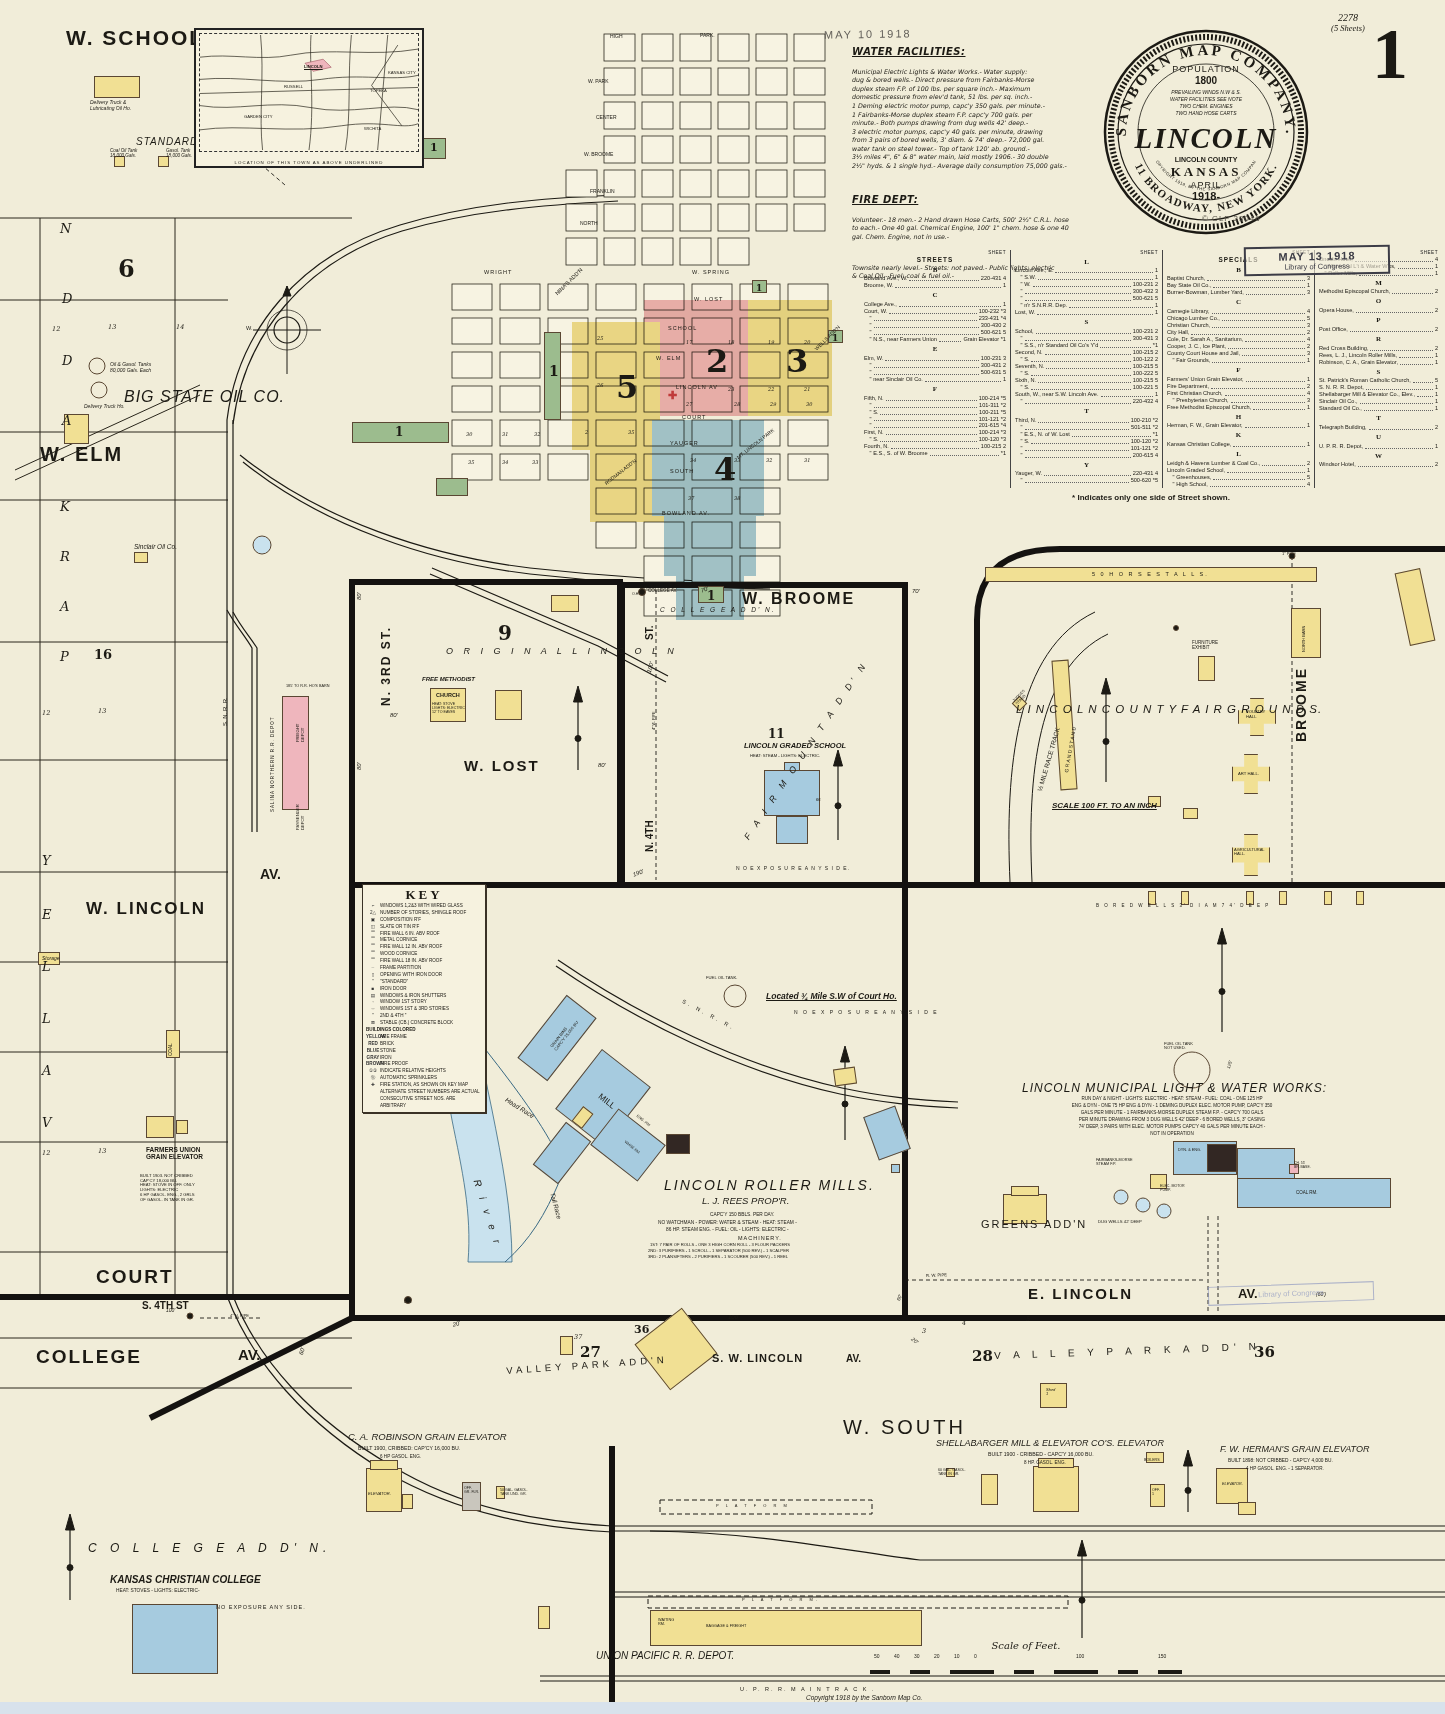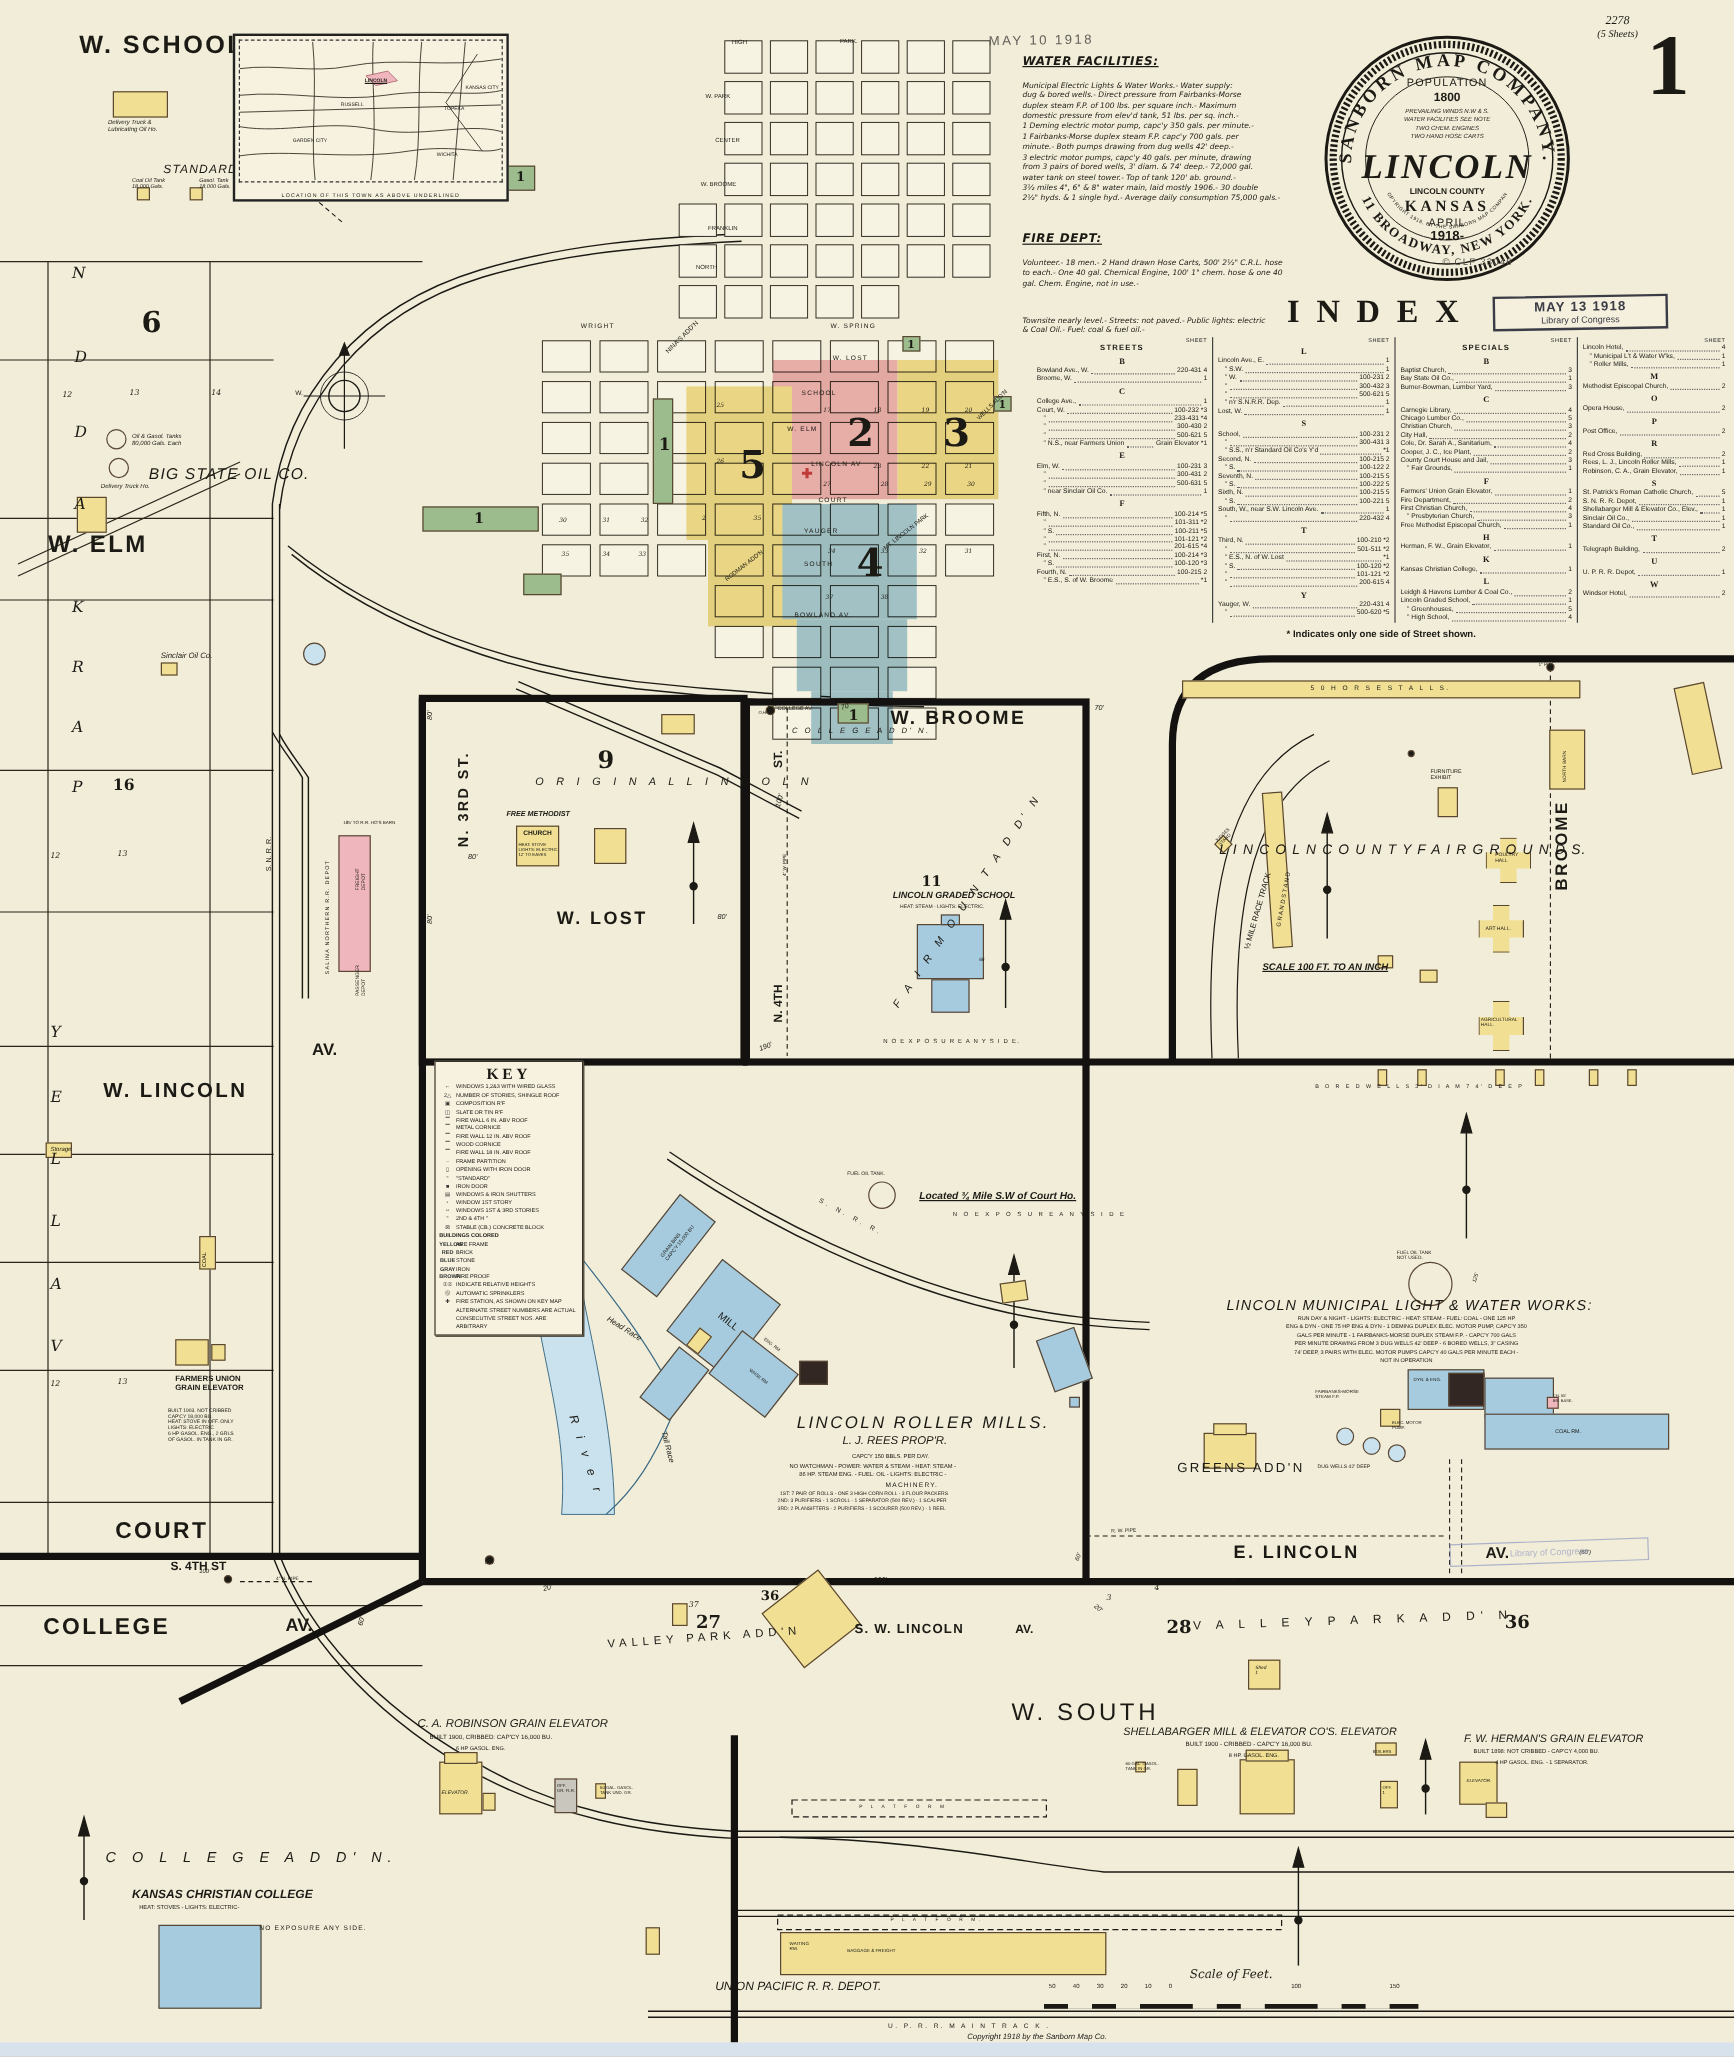--- a/index.html
+++ b/index.html
@@ -508,21 +508,21 @@
       <div class="lbl" style="left: 766px; top: 458px; font-size: 5px; font-style: italic; font-family: &quot;DejaVu Serif&quot;, serif;">32</div>
       <div class="lbl" style="left: 804px; top: 458px; font-size: 5px; font-style: italic; font-family: &quot;DejaVu Serif&quot;, serif;">31</div>
       <div class="lbl" style="left: 688px; top: 496px; font-size: 5px; font-style: italic; font-family: &quot;DejaVu Serif&quot;, serif;">37</div>
       <div class="lbl" style="left: 734px; top: 496px; font-size: 5px; font-style: italic; font-family: &quot;DejaVu Serif&quot;, serif;">38</div>
       <div class="lbl" style="left: 466px; top: 432px; font-size: 5px; font-style: italic; font-family: &quot;DejaVu Serif&quot;, serif;">30</div>
       <div class="lbl" style="left: 502px; top: 432px; font-size: 5px; font-style: italic; font-family: &quot;DejaVu Serif&quot;, serif;">31</div>
       <div class="lbl" style="left: 534px; top: 432px; font-size: 5px; font-style: italic; font-family: &quot;DejaVu Serif&quot;, serif;">32</div>
       <div class="lbl" style="left: 468px; top: 460px; font-size: 5px; font-style: italic; font-family: &quot;DejaVu Serif&quot;, serif;">35</div>
       <div class="lbl" style="left: 502px; top: 460px; font-size: 5px; font-style: italic; font-family: &quot;DejaVu Serif&quot;, serif;">34</div>
       <div class="lbl" style="left: 532px; top: 460px; font-size: 5px; font-style: italic; font-family: &quot;DejaVu Serif&quot;, serif;">33</div>
-      <div class="lbl" style="left: 124px; top: 388px; font-size: 13px; font-style: italic; letter-spacing: 1px;">BIG STATE OIL CO.</div>
+      <div class="lbl" style="left: 124px; top: 388px; font-size: 16px; font-style: italic; letter-spacing: 1px;">BIG STATE OIL CO.</div>
       <div class="lbl" style="left: 110px; top: 362px; font-size: 5px; font-style: italic;">Oil &amp; Gasol. Tanks
 80,000 Gals. Each</div>
       <div class="lbl" style="left: 84px; top: 404px; font-size: 5px; font-style: italic;">Delivery Truck Ho.</div>
       <div class="lbl" style="left: 136px; top: 136px; font-size: 10px; font-style: italic; letter-spacing: 1px;">STANDARD OIL CO'S. YARD</div>
       <div class="lbl" style="left: 110px; top: 148px; font-size: 4.6px; font-style: italic;">Coal Oil Tank
 18,000 Gals.</div>
       <div class="lbl" style="left: 166px; top: 148px; font-size: 4.6px; font-style: italic;">Gasol. Tank
 18,000 Gals.</div>
       <div class="lbl" style="left: 90px; top: 100px; font-size: 5px; font-style: italic;">Delivery Truck &amp;
 Lubricating Oil Ho.</div>
@@ -707,21 +707,20 @@
     <h3>FIRE DEPT:</h3>
     <div>Volunteer.- 18 men.- 2 Hand drawn Hose Carts, 500' 2½" C.R.L. hose
 to each.- One 40 gal. Chemical Engine, 100' 1" chem. hose &amp; one 40
 gal. Chem. Engine, not in use.-</div>
     <div class="gap"></div>
     <div>Townsite nearly level.- Streets: not paved.- Public lights: electric
 &amp; Coal Oil.- Fuel: coal &amp; fuel oil.-</div>
   </div>
 
   <div id="index">
-    <h2>INDEX</h2>
     <div id="idx-cols">
         <div class="idx-col" style="width: 150px;">
           <div class="sh">SHEET</div>
           <div class="top">STREETS</div>
           <div class="hd">B</div>
           <div class="row">
             <span class="t">Bowland Ave., W.</span>
             <span class="dots"></span>
             <span class="s">220-431  4</span>
           </div>

